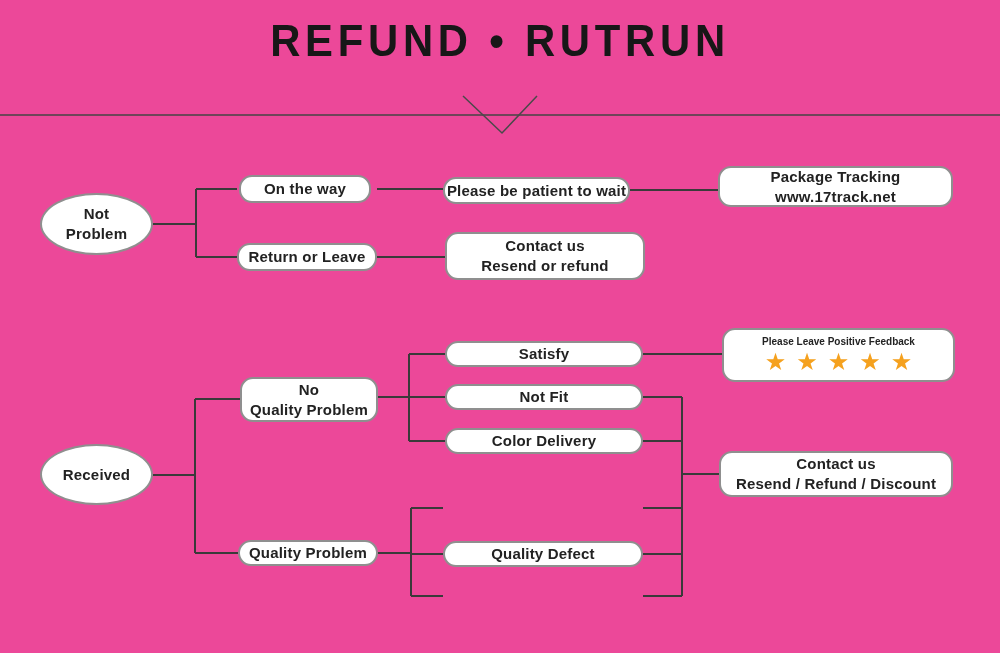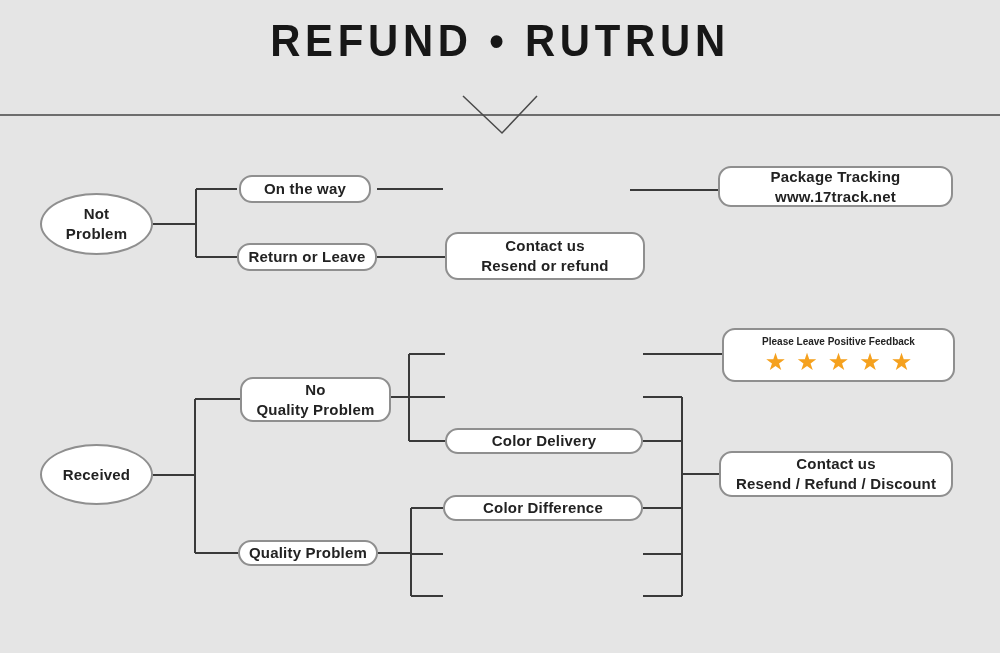--- a/index.html
+++ b/index.html
@@ -1,17 +1,17 @@
 <!DOCTYPE html>
 <html><head>
 <meta charset="utf-8">
 <style>
   html,body{margin:0;padding:0;background:#ffffff;}
   #stage{
-    position:relative;width:1000px;height:653px;background:#e5e5e5;
+    position:relative;width:1000px;height:653px;background:#ec4899;
     font-family:"Liberation Sans","DejaVu Sans",sans-serif;overflow:hidden;
   }
   #title{
     position:absolute;left:0;top:16px;width:1000px;text-align:center;
     font-size:44px;font-weight:900;letter-spacing:5px;color:#171717;
     transform:scaleX(0.95);white-space:nowrap;
   }
   svg.wires{position:absolute;left:0;top:0;}
   .node{
     position:absolute;display:flex;flex-direction:column;align-items:center;justify-content:center;
@@ -86,63 +86,72 @@
 
   <div class="node ellipse" style="left:40px;top:193px;width:113px;height:62px">
     <span class="label">Not
 Problem</span>
   </div>
 
   <div class="node box" style="left:239px;top:175px;width:132px;height:28px">
     <span class="label">On the way</span>
   </div>
 
+  <div class="node box" style="left:443px;top:177px;width:187px;height:27px">
+    <span class="label">Please be patient to wait</span>
+  </div>
 
   <div class="node box" style="left:718px;top:166px;width:235px;height:41px">
     <span class="label">Package Tracking
 www.17track.net</span>
   </div>
 
   <div class="node box" style="left:237px;top:243px;width:140px;height:28px">
     <span class="label">Return or Leave</span>
   </div>
 
   <div class="node box" style="left:445px;top:232px;width:200px;height:48px">
     <span class="label">Contact us
 Resend or refund</span>
   </div>
 
   <div class="node ellipse" style="left:40px;top:444px;width:113px;height:61px">
     <span class="label">Received</span>
   </div>
 
-  <div class="node box" style="left:240px;top:377px;width:151px;height:45px">
+  <div class="node box" style="left:240px;top:377px;width:138px;height:45px">
     <span class="label">No
 Quality Problem</span>
   </div>
 
+  <div class="node box" style="left:445px;top:341px;width:198px;height:26px">
+    <span class="label">Satisfy</span>
+  </div>
 
+  <div class="node box" style="left:445px;top:384px;width:198px;height:26px">
+    <span class="label">Not Fit</span>
+  </div>
 
   <div class="node box" style="left:445px;top:428px;width:198px;height:26px">
     <span class="label">Color Delivery</span>
   </div>
 
   <div class="node box" style="left:722px;top:328px;width:233px;height:54px">
     <span class="label small">Please Leave Positive Feedback</span>
     <span class="stars">★★★★★</span>
   </div>
 
   <div class="node box" style="left:238px;top:540px;width:140px;height:26px">
     <span class="label">Quality Problem</span>
   </div>
 
-  <div class="node box" style="left:443px;top:495px;width:200px;height:26px">
-    <span class="label">Color Difference</span>
+
+  <div class="node box" style="left:443px;top:541px;width:200px;height:26px">
+    <span class="label">Quality Defect</span>
   </div>
-
 
 
   <div class="node box" style="left:719px;top:451px;width:234px;height:46px">
     <span class="label">Contact us
 Resend / Refund / Discount</span>
   </div>
 
 </div>
 
 </body></html>

